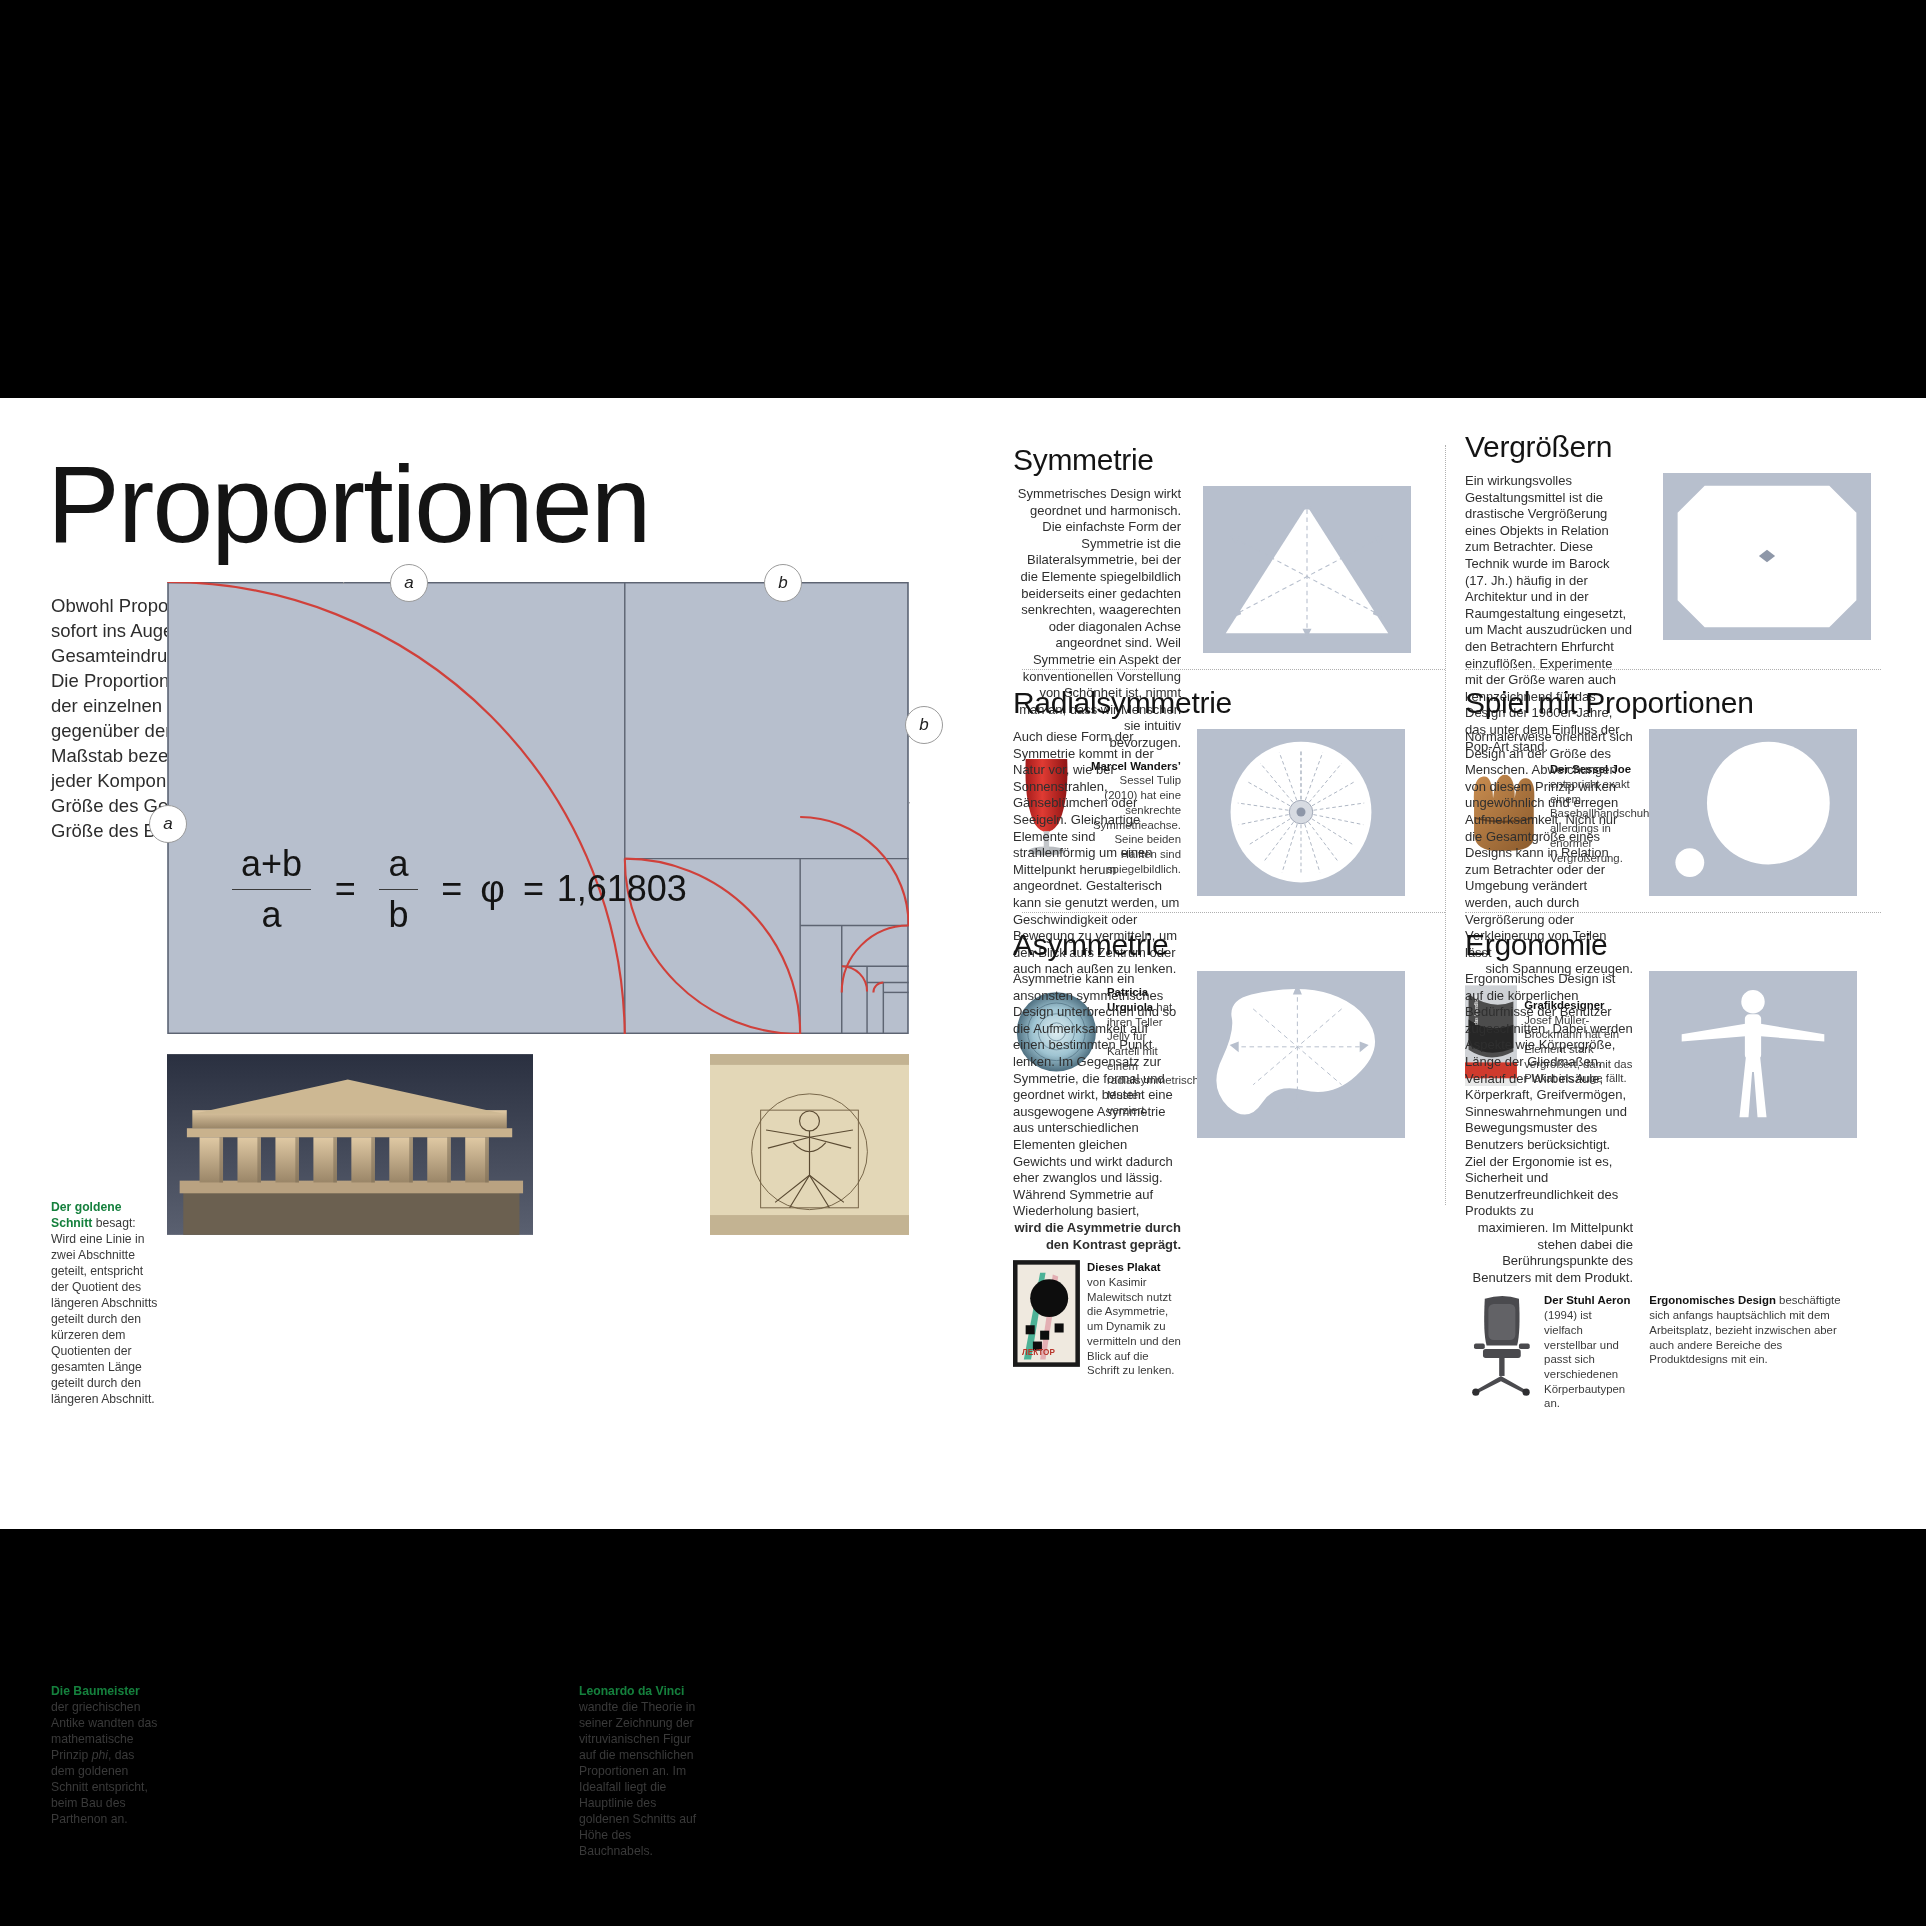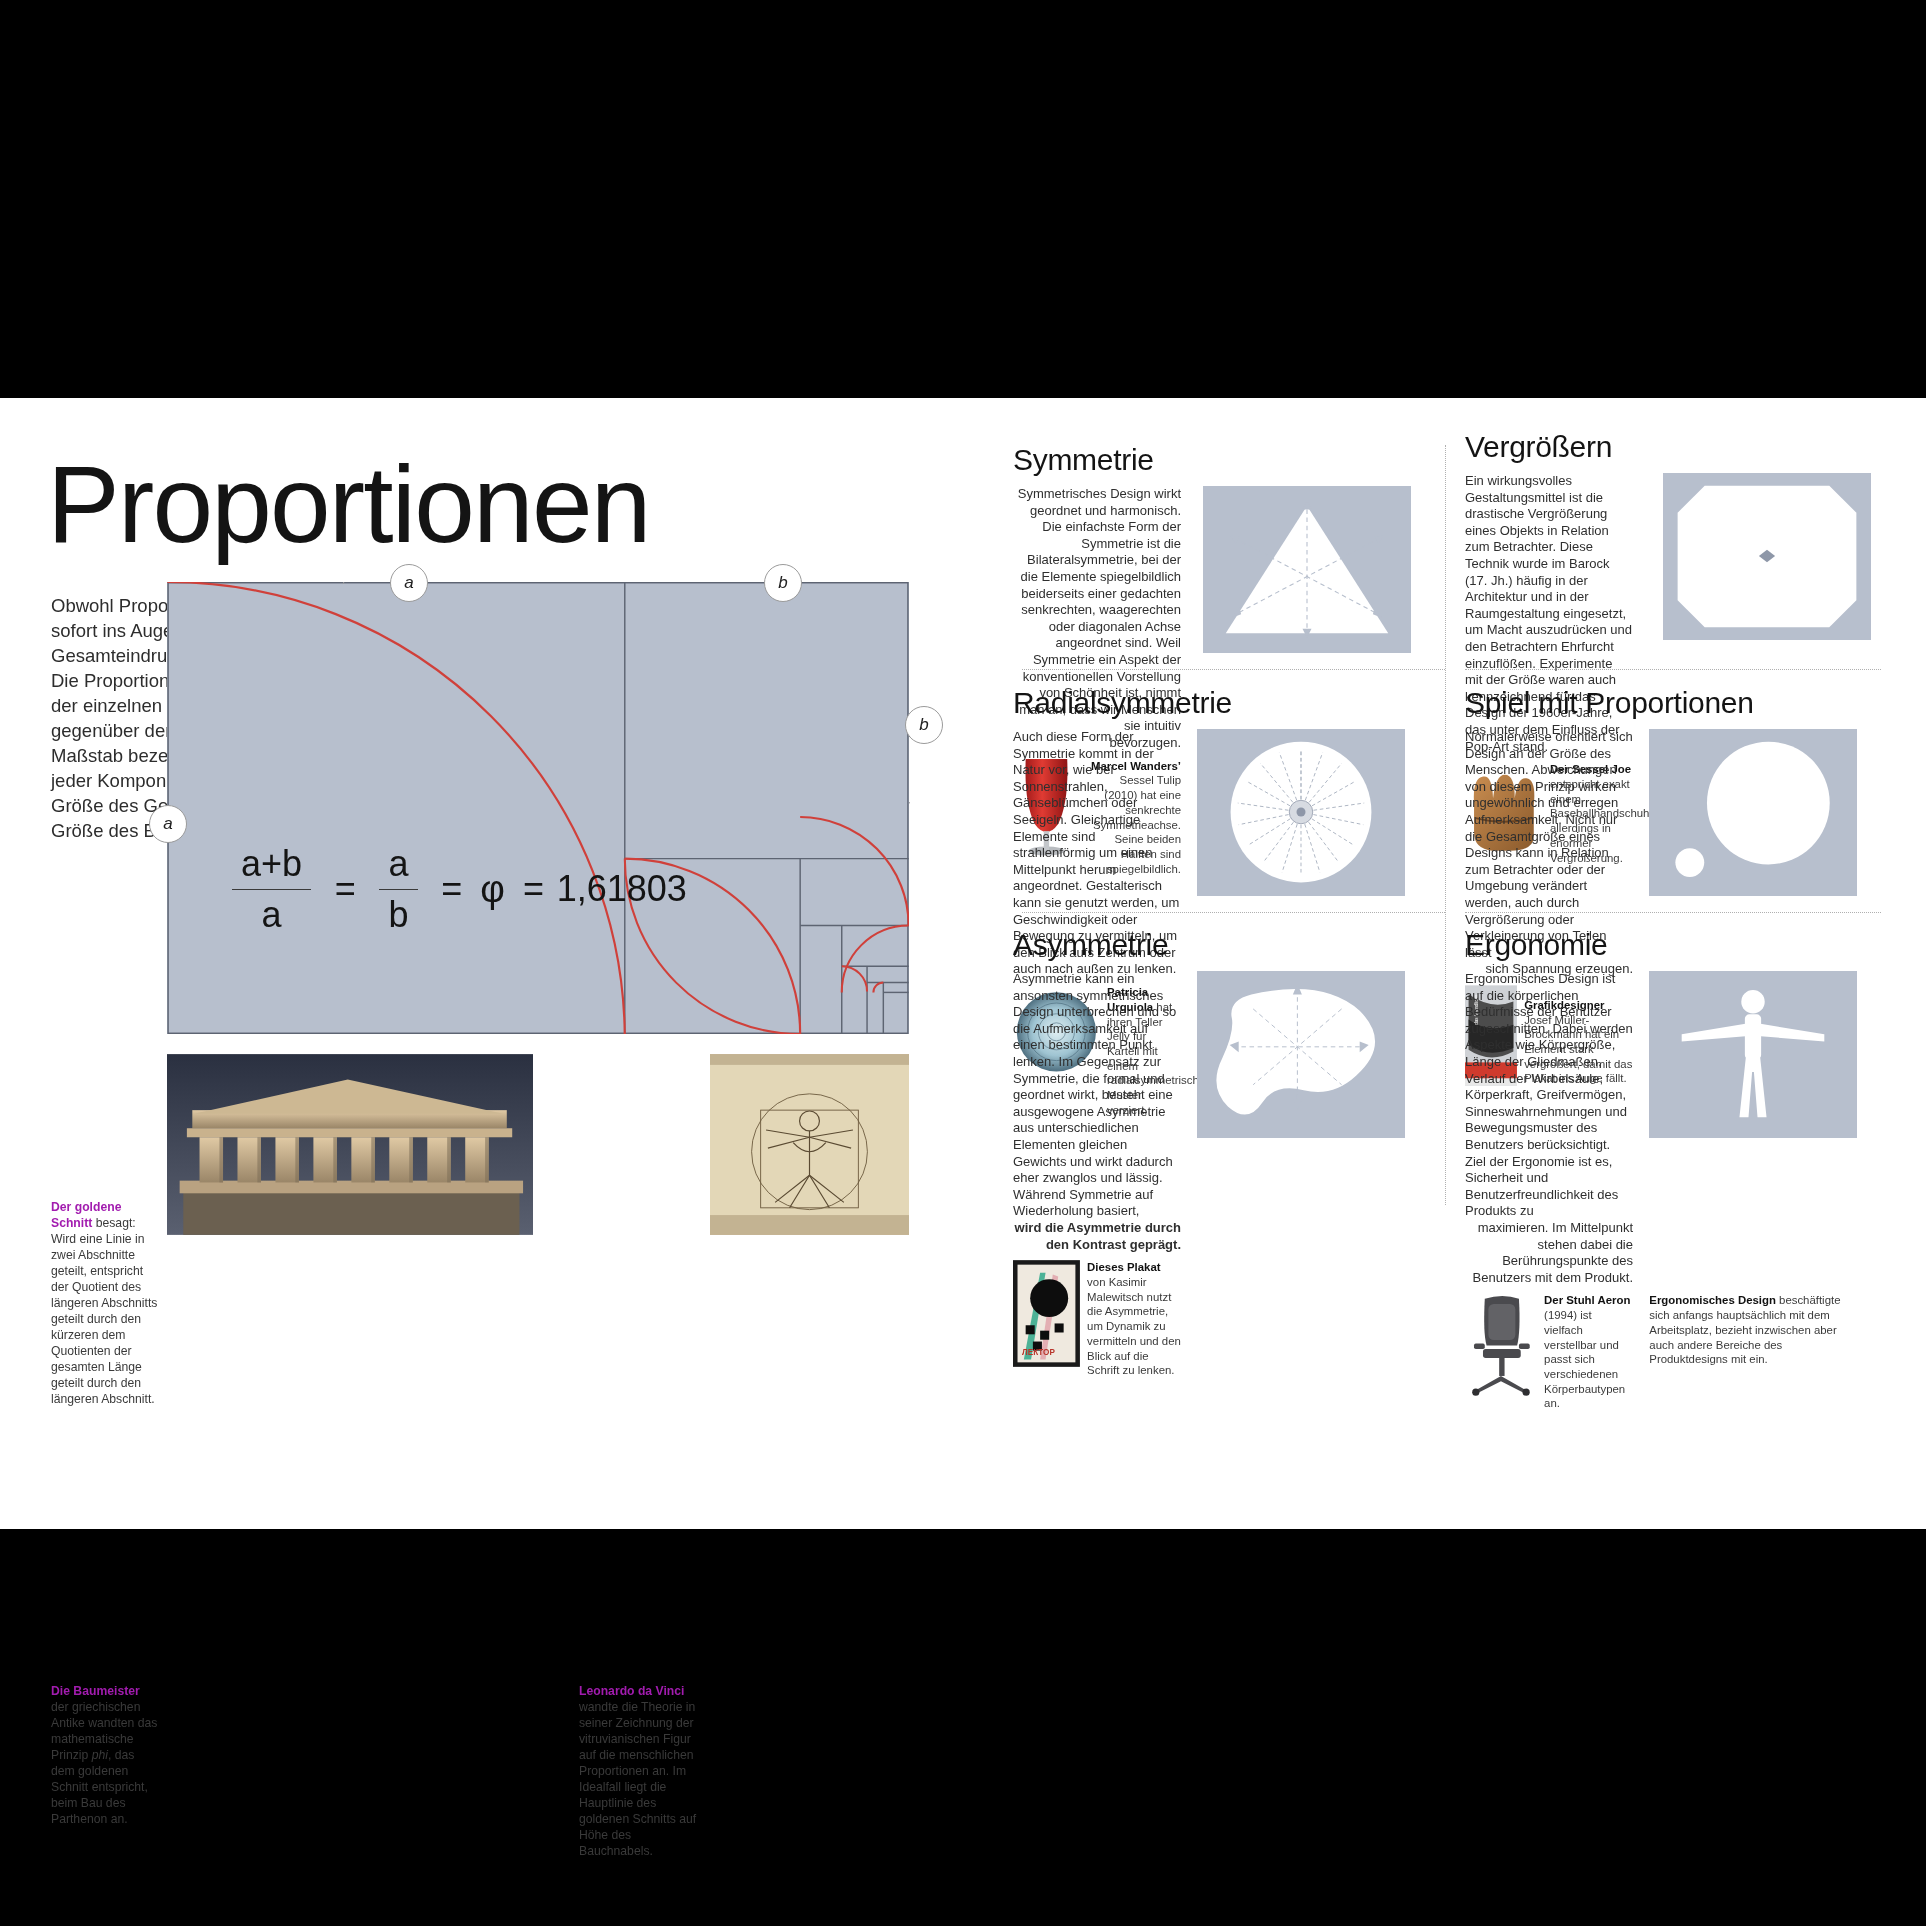--- a/index.html
+++ b/index.html
@@ -37,21 +37,21 @@
   .frac .lin{height:1.8px;background:#3a3a3a;width:100%;margin:3.6px 0;}
   .frac .den{padding:0 9px;}
   .eq{margin:0 12.7px;}
   .phi{font-size:38px;margin:0 5.4px;}
 
   .marker{position:absolute;width:36px;height:36px;border-radius:50%;
           background:#fff;border:1.4px solid #9b9b9b;color:#222;font-size:17px;
           display:flex;align-items:center;justify-content:center;font-style:italic;}
 
   .sidecap{position:absolute;font-size:12.2px;line-height:16px;color:#3a3a3a;}
-  .sidecap b{color:#a21caf;text-align:right;}
+  .sidecap b{color:#15803d;text-align:right;}
   .sidecap i{font-style:italic;}
 
   .photo{position:absolute;background:#ddd;overflow:hidden;}
   .parthenon{left:167px;top:656px;width:366px;height:181px;}
   .vitruv{left:710px;top:656px;width:199px;height:181px;}
 
   
   .right{position:absolute;left:1013px;top:0;width:877px;height:1083px;}
   .sec{position:absolute;}
   .sec h2{margin:0 0 9px 0;font-size:30px;font-weight:300;color:#141414;letter-spacing:-0.3px;}

